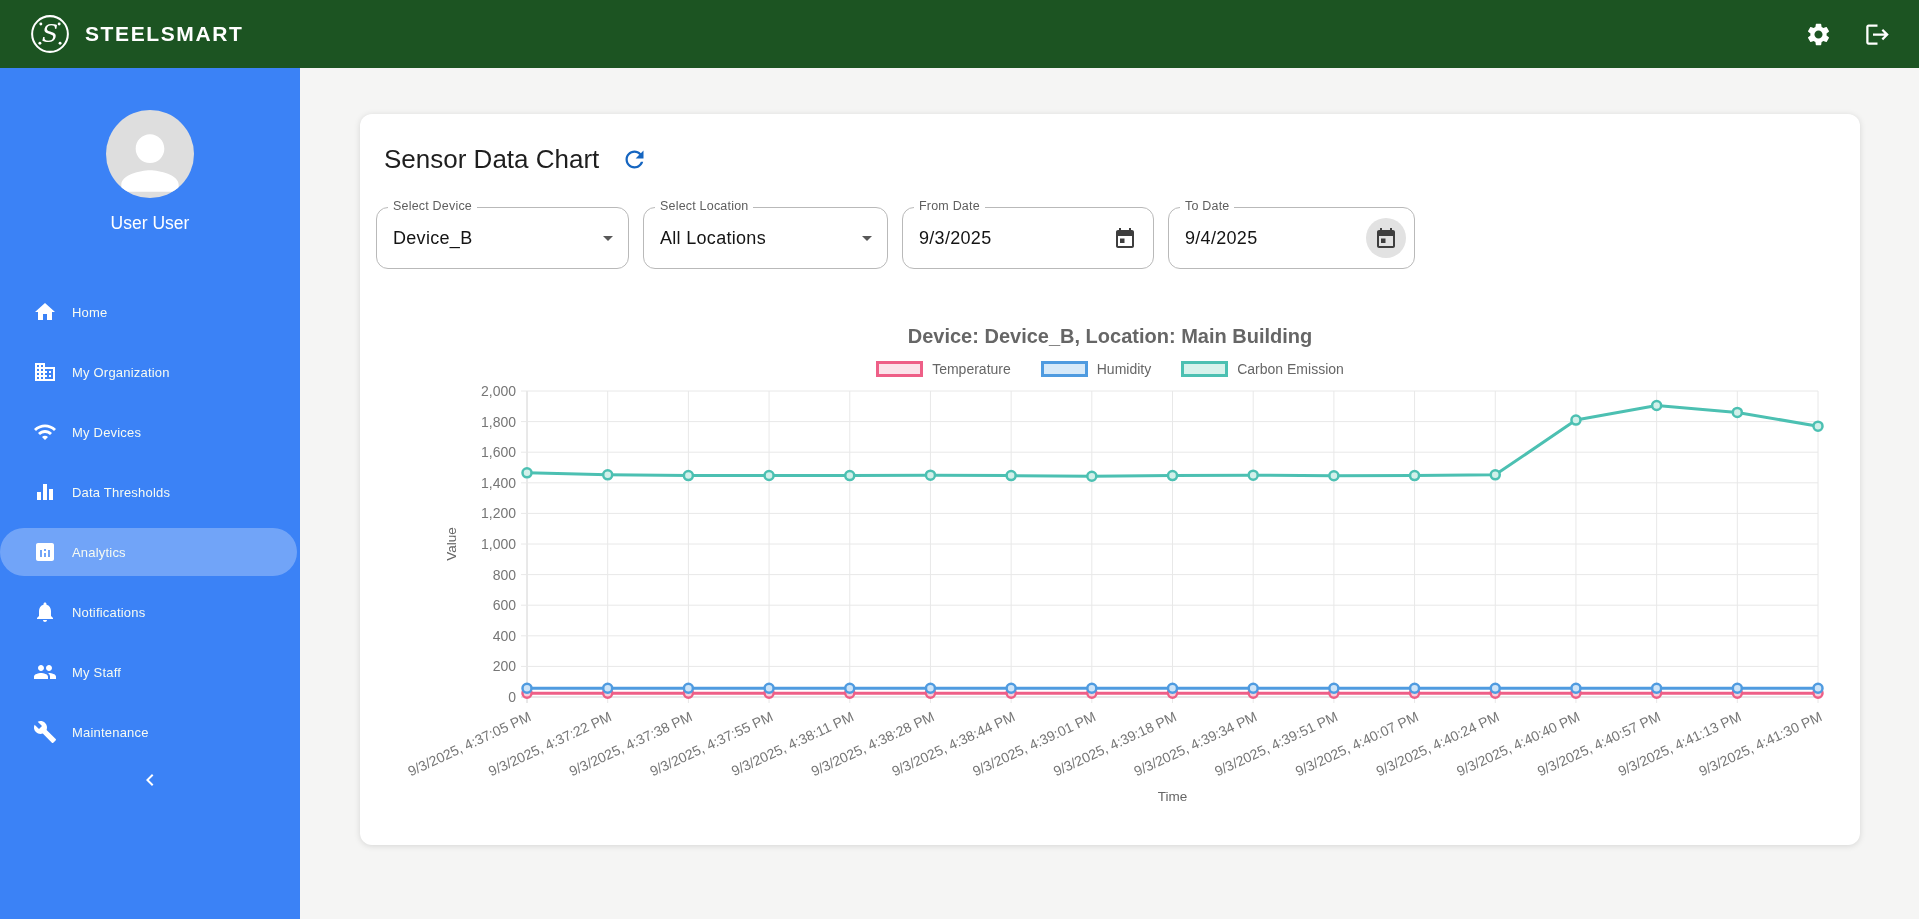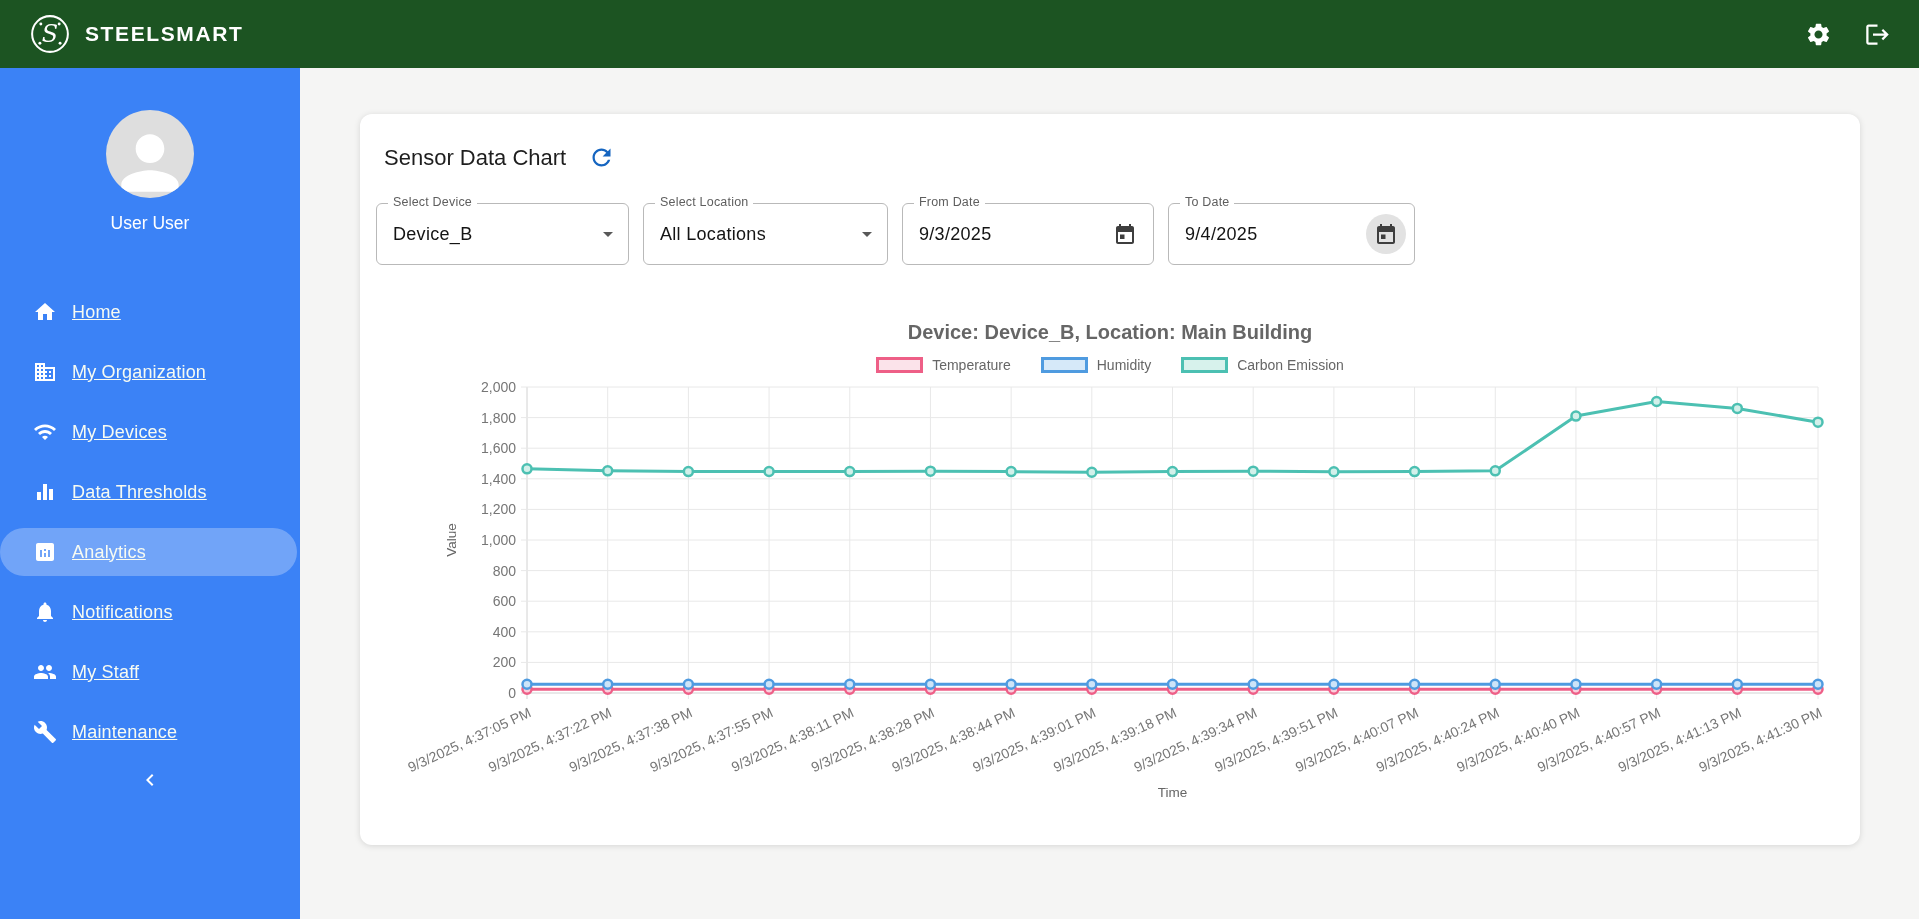--- a/index.html
+++ b/index.html
@@ -19,36 +19,36 @@
   .sidebar { position:absolute; top:68px; left:0; width:300px; height:851px; background:#3b82f6; }
   .avatar { width:88px; height:88px; border-radius:50%; background:#dedede; margin:42px auto 0;
             overflow:hidden; position:relative; }
   .avatar svg { position:absolute; left:50%; bottom:-8px; transform:translateX(-50%); width:86px; height:86px; fill:#ffffff; }
   .user-name { color:#ffffff; text-align:center; margin-top:15px; font-size:17.5px; }
   .menu { margin-top:54px; padding:0 3px 0 0; }
   .side-item { display:flex; align-items:center; height:48px; padding-left:33px;
                color:#f7fbf2; cursor:pointer; border-radius:26px; margin-bottom:12px; }
   .side-item.active { background:rgba(255,255,255,0.28); }
   .side-item svg { width:24px; height:24px; fill:#ffffff; flex:none; }
-  .side-item .lbl { margin-left:15px; font-size:18px; font-weight:500; letter-spacing:.2px;text-decoration:underline; }
+  .side-item .lbl { margin-left:15px; font-size:13px; font-weight:500; letter-spacing:.2px; }
   .collapse-btn { margin-top:8px; display:flex; justify-content:center; cursor:pointer; }
   .collapse-btn svg { width:24px; height:24px; fill:#ffffff; }
 
   
   .content { position:absolute; left:300px; top:68px; width:1619px; height:851px; }
   .card { position:absolute; left:60px; top:46px; width:1500px; height:731px; background:#ffffff;
           border-radius:12px; box-shadow:0 1px 6px rgba(0,0,0,0.13); padding:30px 24px; }
   .card-head { display:flex; align-items:center; gap:22px; }
-  .card-title { font-size:22px; font-weight:500; color:#1e1e1e; }
+  .card-title { font-size:26px; font-weight:500; color:#1e1e1e; }
   .refresh-btn { cursor:pointer; display:flex; align-items:center; }
   .refresh-btn svg { width:27px; height:27px; fill:#1565c0; }
 
   
   .filters { display:flex; gap:14px; margin-top:32px; margin-left:-8px; }
-  .field { position:relative; height:62px; border:1px solid #b9b9b9; border-radius:6px;
+  .field { position:relative; height:62px; border:1px solid #b9b9b9; border-radius:12px;
            display:flex; align-items:center; background:#fff; cursor:pointer; }
   .f-label { position:absolute; top:-9px; left:11px; background:#ffffff; padding:0 5px;
              font-size:12.5px; color:#5e5e5e; letter-spacing:.2px; }
   .f-value { margin-left:16px; font-size:18px; color:#141414; letter-spacing:.3px; }
   .w1{width:253px;} .w2{width:245px;} .w3{width:252px;} .w4{width:247px;}
   .dd-arrow { position:absolute; right:8px; width:24px; height:24px; fill:#585858; }
   .cal-btn { position:absolute; right:8px; width:40px; height:40px; border-radius:50%;
              display:flex; align-items:center; justify-content:center; cursor:pointer; }
   .cal-btn.ripple { background:#e2e2e2; }
   .cal-btn svg { width:24px; height:24px; fill:#3e3e3e; }

